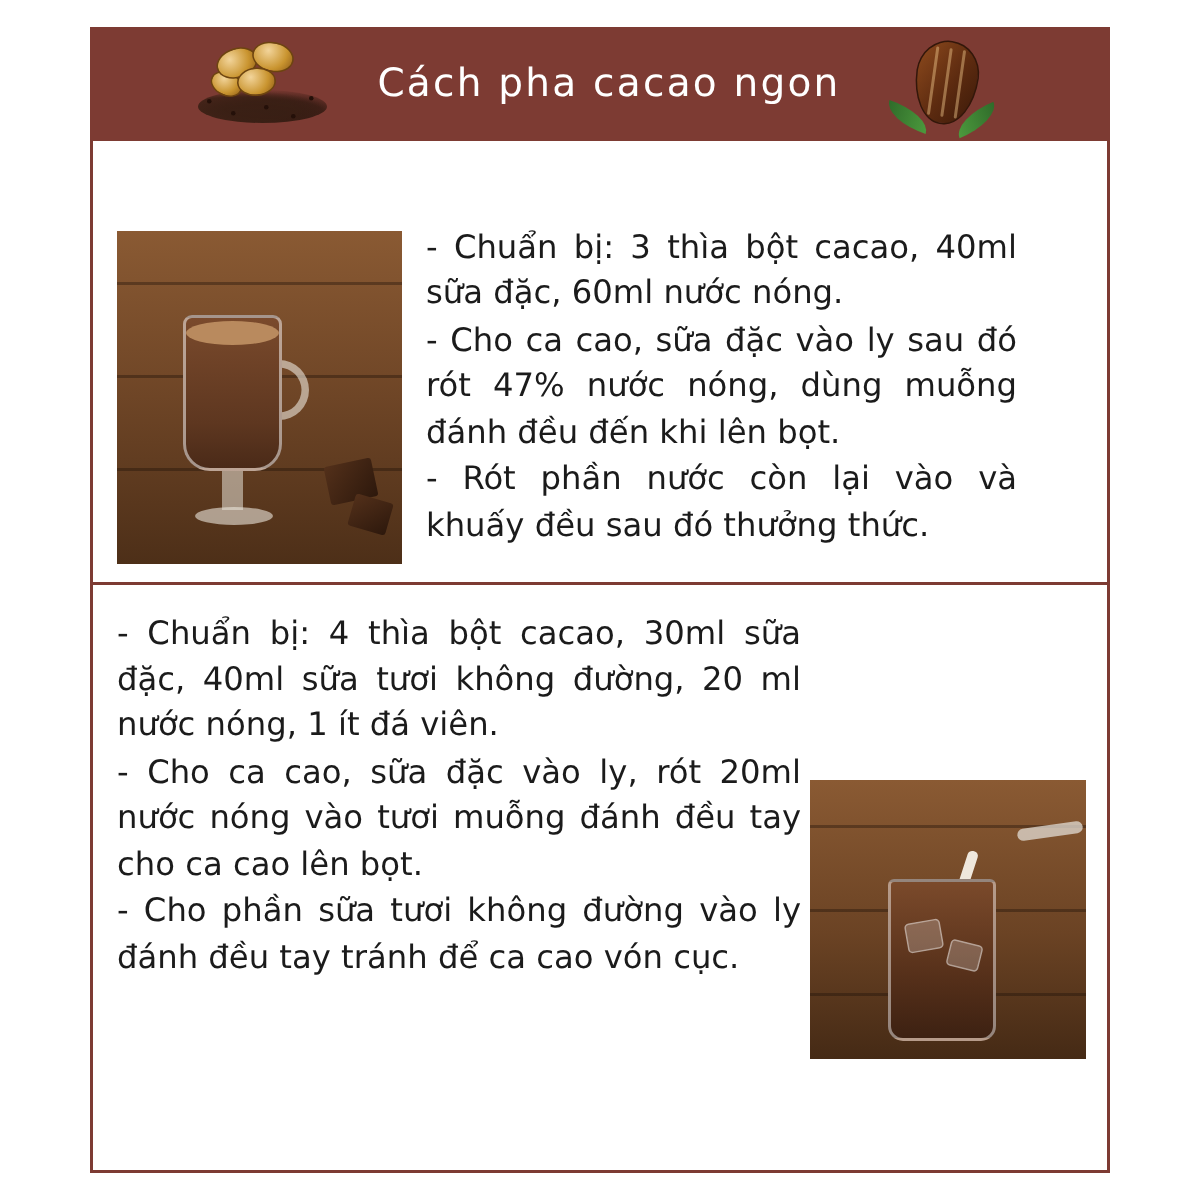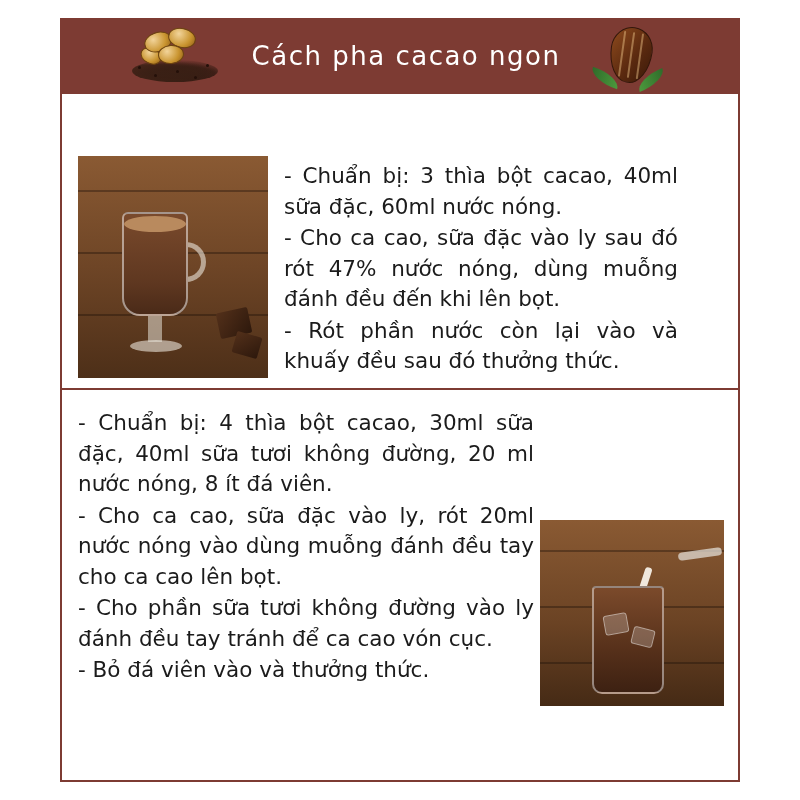--- a/index.html
+++ b/index.html
@@ -138,21 +138,21 @@
   }
 
   .section {
     position: relative;
     box-sizing: border-box;
   }
   .section-1 {
     height: 296px;
     padding: 18px 16px 10px 16px;
     display: flex;
-    align-items: flex-end;
+    align-items: center;
     border-bottom: 2px solid #7d3b33;
   }
   .section-2 {
     height: 388px;
     padding: 16px 14px 10px 16px;
     display: flex;
     align-items: flex-start;
   }
 
   .recipe-text {
@@ -378,24 +378,23 @@
         <p>- Chuẩn bị: 3 thìa bột cacao, 40ml sữa đặc, 60ml nước nóng.</p>
         <p>- Cho ca cao, sữa đặc vào ly sau đó rót 47% nước nóng, dùng muỗng đánh đều đến khi lên bọt.</p>
         <p>- Rót phần nước còn lại vào và khuấy đều sau đó thưởng thức.</p>
       </div>
 
     </div>
 
     <div class="section section-2">
 
       <div class="recipe-text text-2">
-        <p>- Chuẩn bị: 4 thìa bột cacao, 30ml sữa đặc, 40ml sữa tươi không đường, 20 ml nước nóng, 8 ít đá viên.</p>
-        <p>- Cho ca cao, sữa đặc vào ly, rót 20ml nước nóng vào dùng muỗng đánh đều tay cho ca cao lên bọt.</p>
+        <p>- Chuẩn bị: 4 thìa bột cacao, 30ml sữa đặc, 40ml sữa tươi không đường, 20 ml nước nóng, 1 ít đá viên.</p>
+        <p>- Cho ca cao, sữa đặc vào ly, rót 20ml nước nóng vào tươi muỗng đánh đều tay cho ca cao lên bọt.</p>
         <p>- Cho phần sữa tươi không đường vào ly đánh đều tay tránh để ca cao vón cục.</p>
-        <p>- Bỏ đá viên vào và thưởng thức.</p>
       </div>
 
       <div class="photo photo-ice">
         <div class="plank" style="top:30px;"></div>
         <div class="plank" style="top:86px;"></div>
         <div class="plank" style="top:142px;"></div>
         <div class="spoon"></div>
         <div class="iceglass">
           <div class="straw"></div>
           <div class="ice-body">

